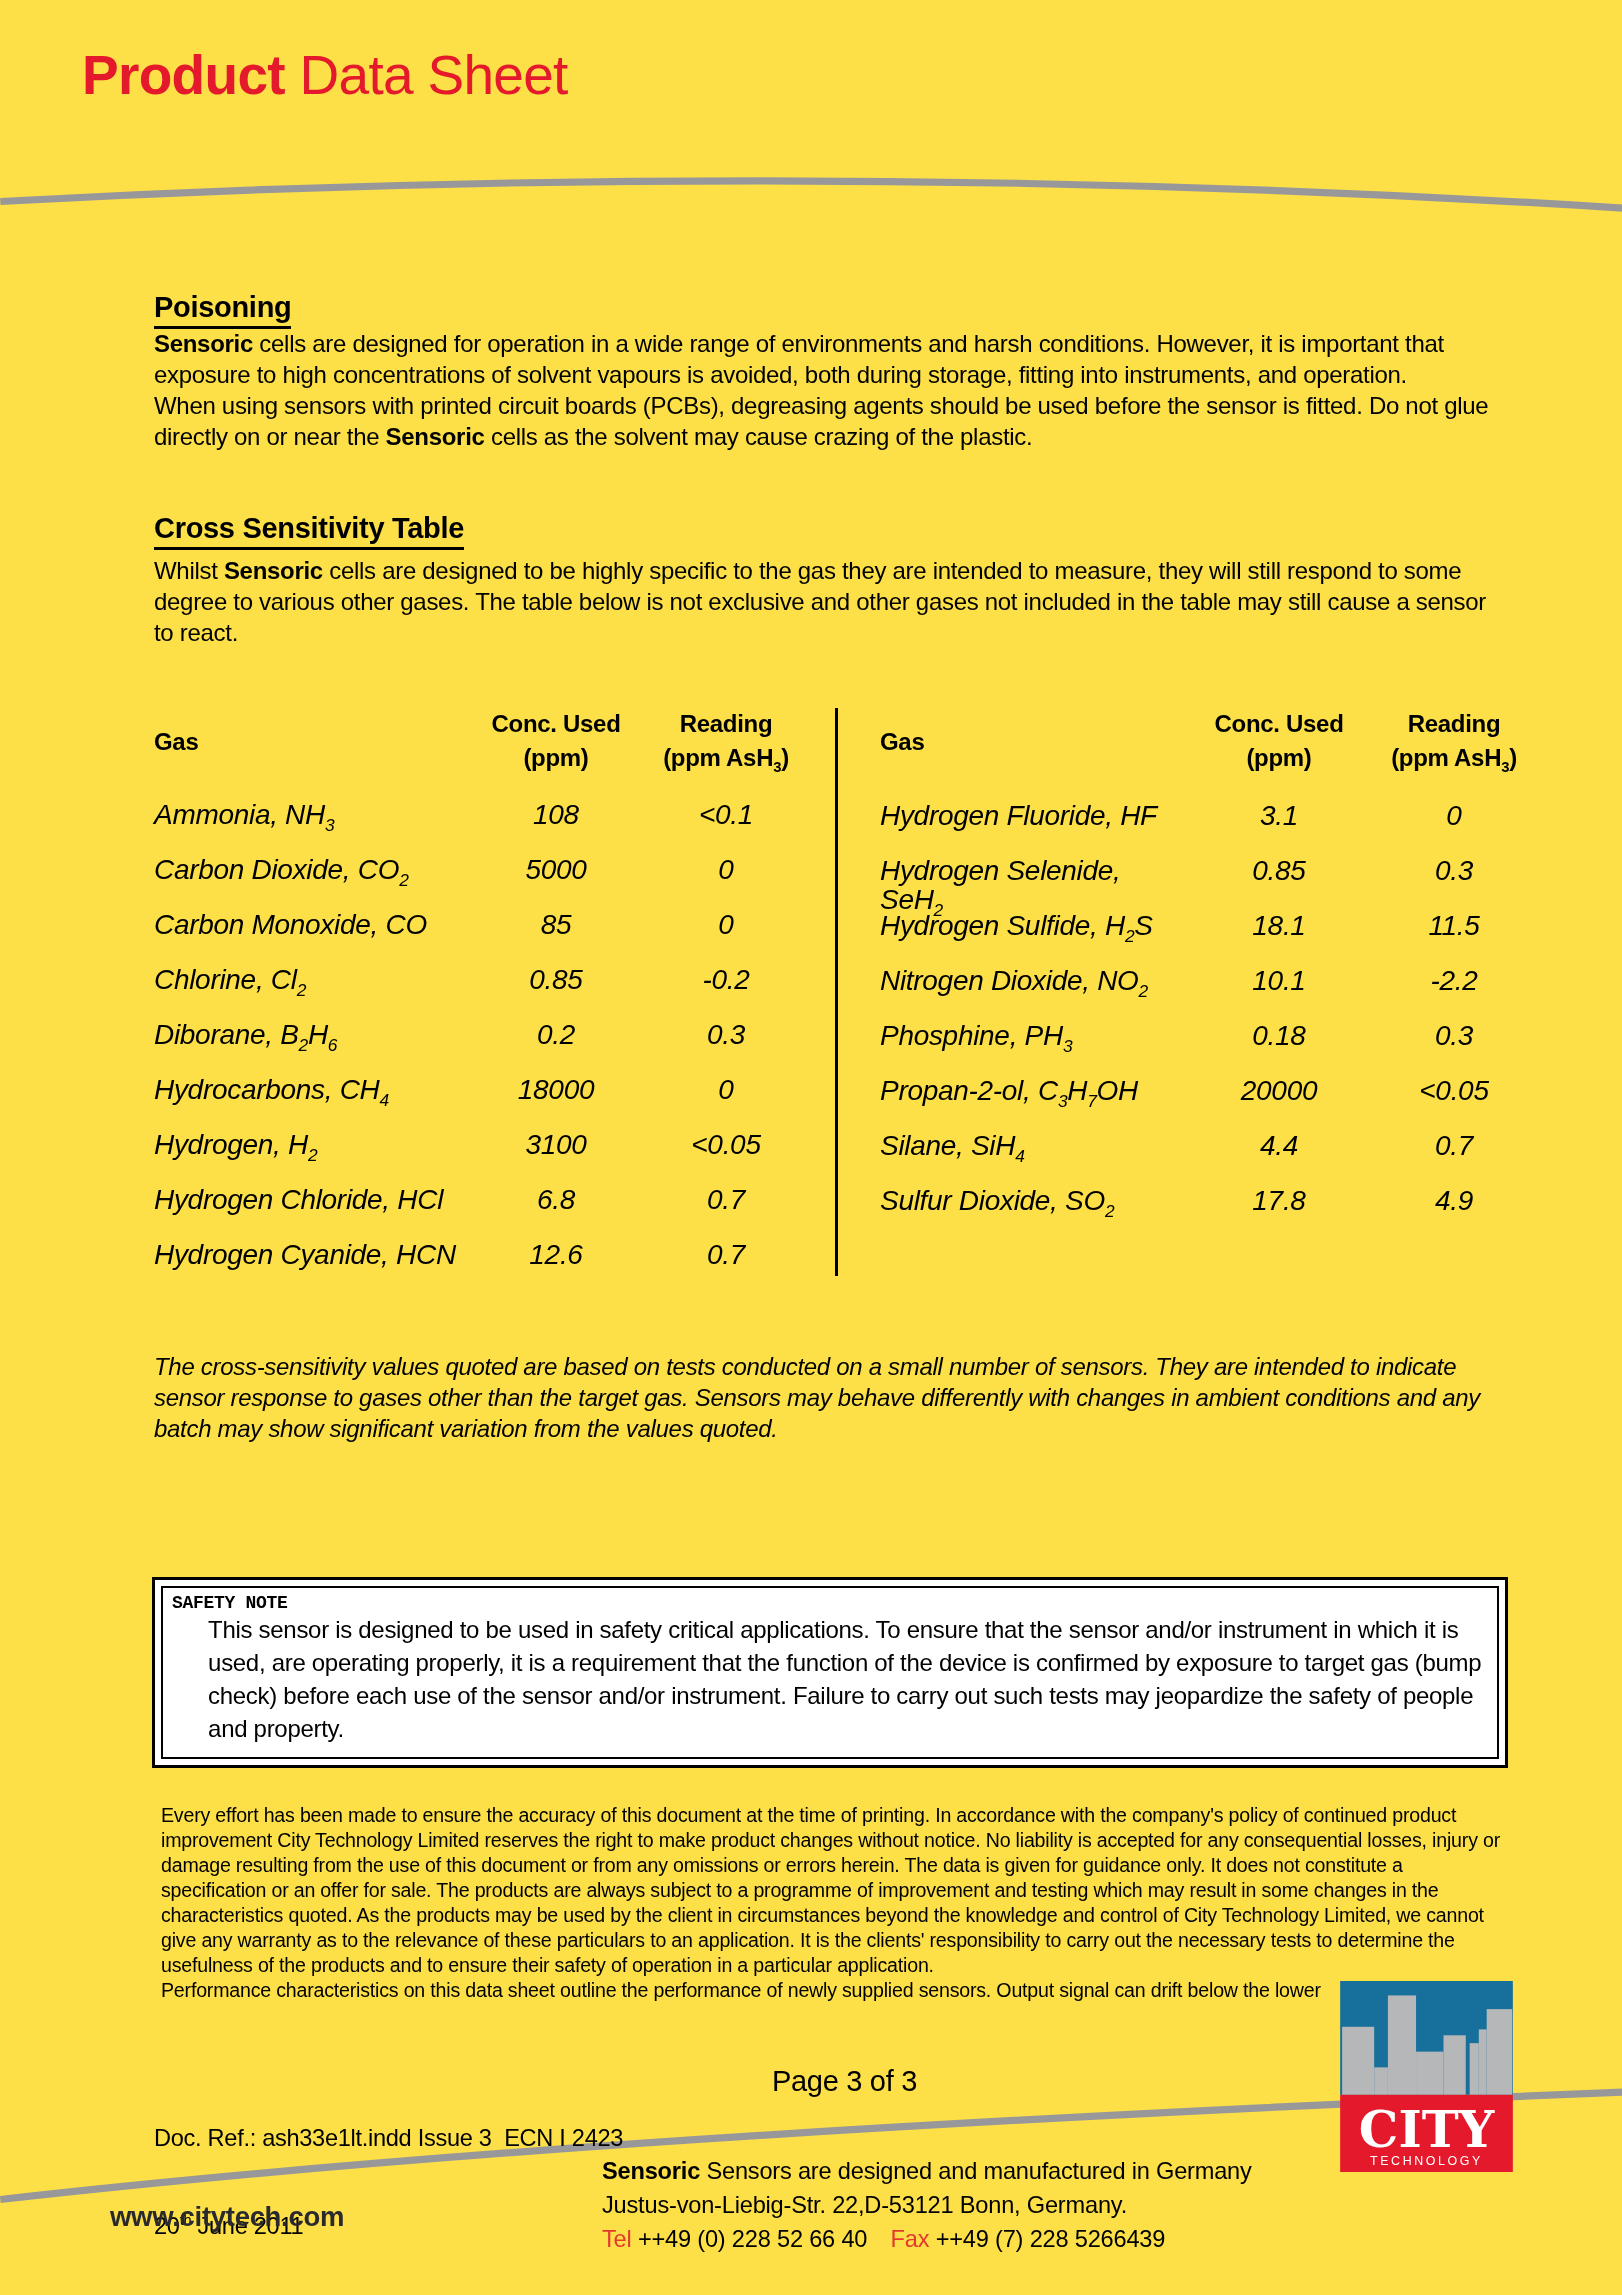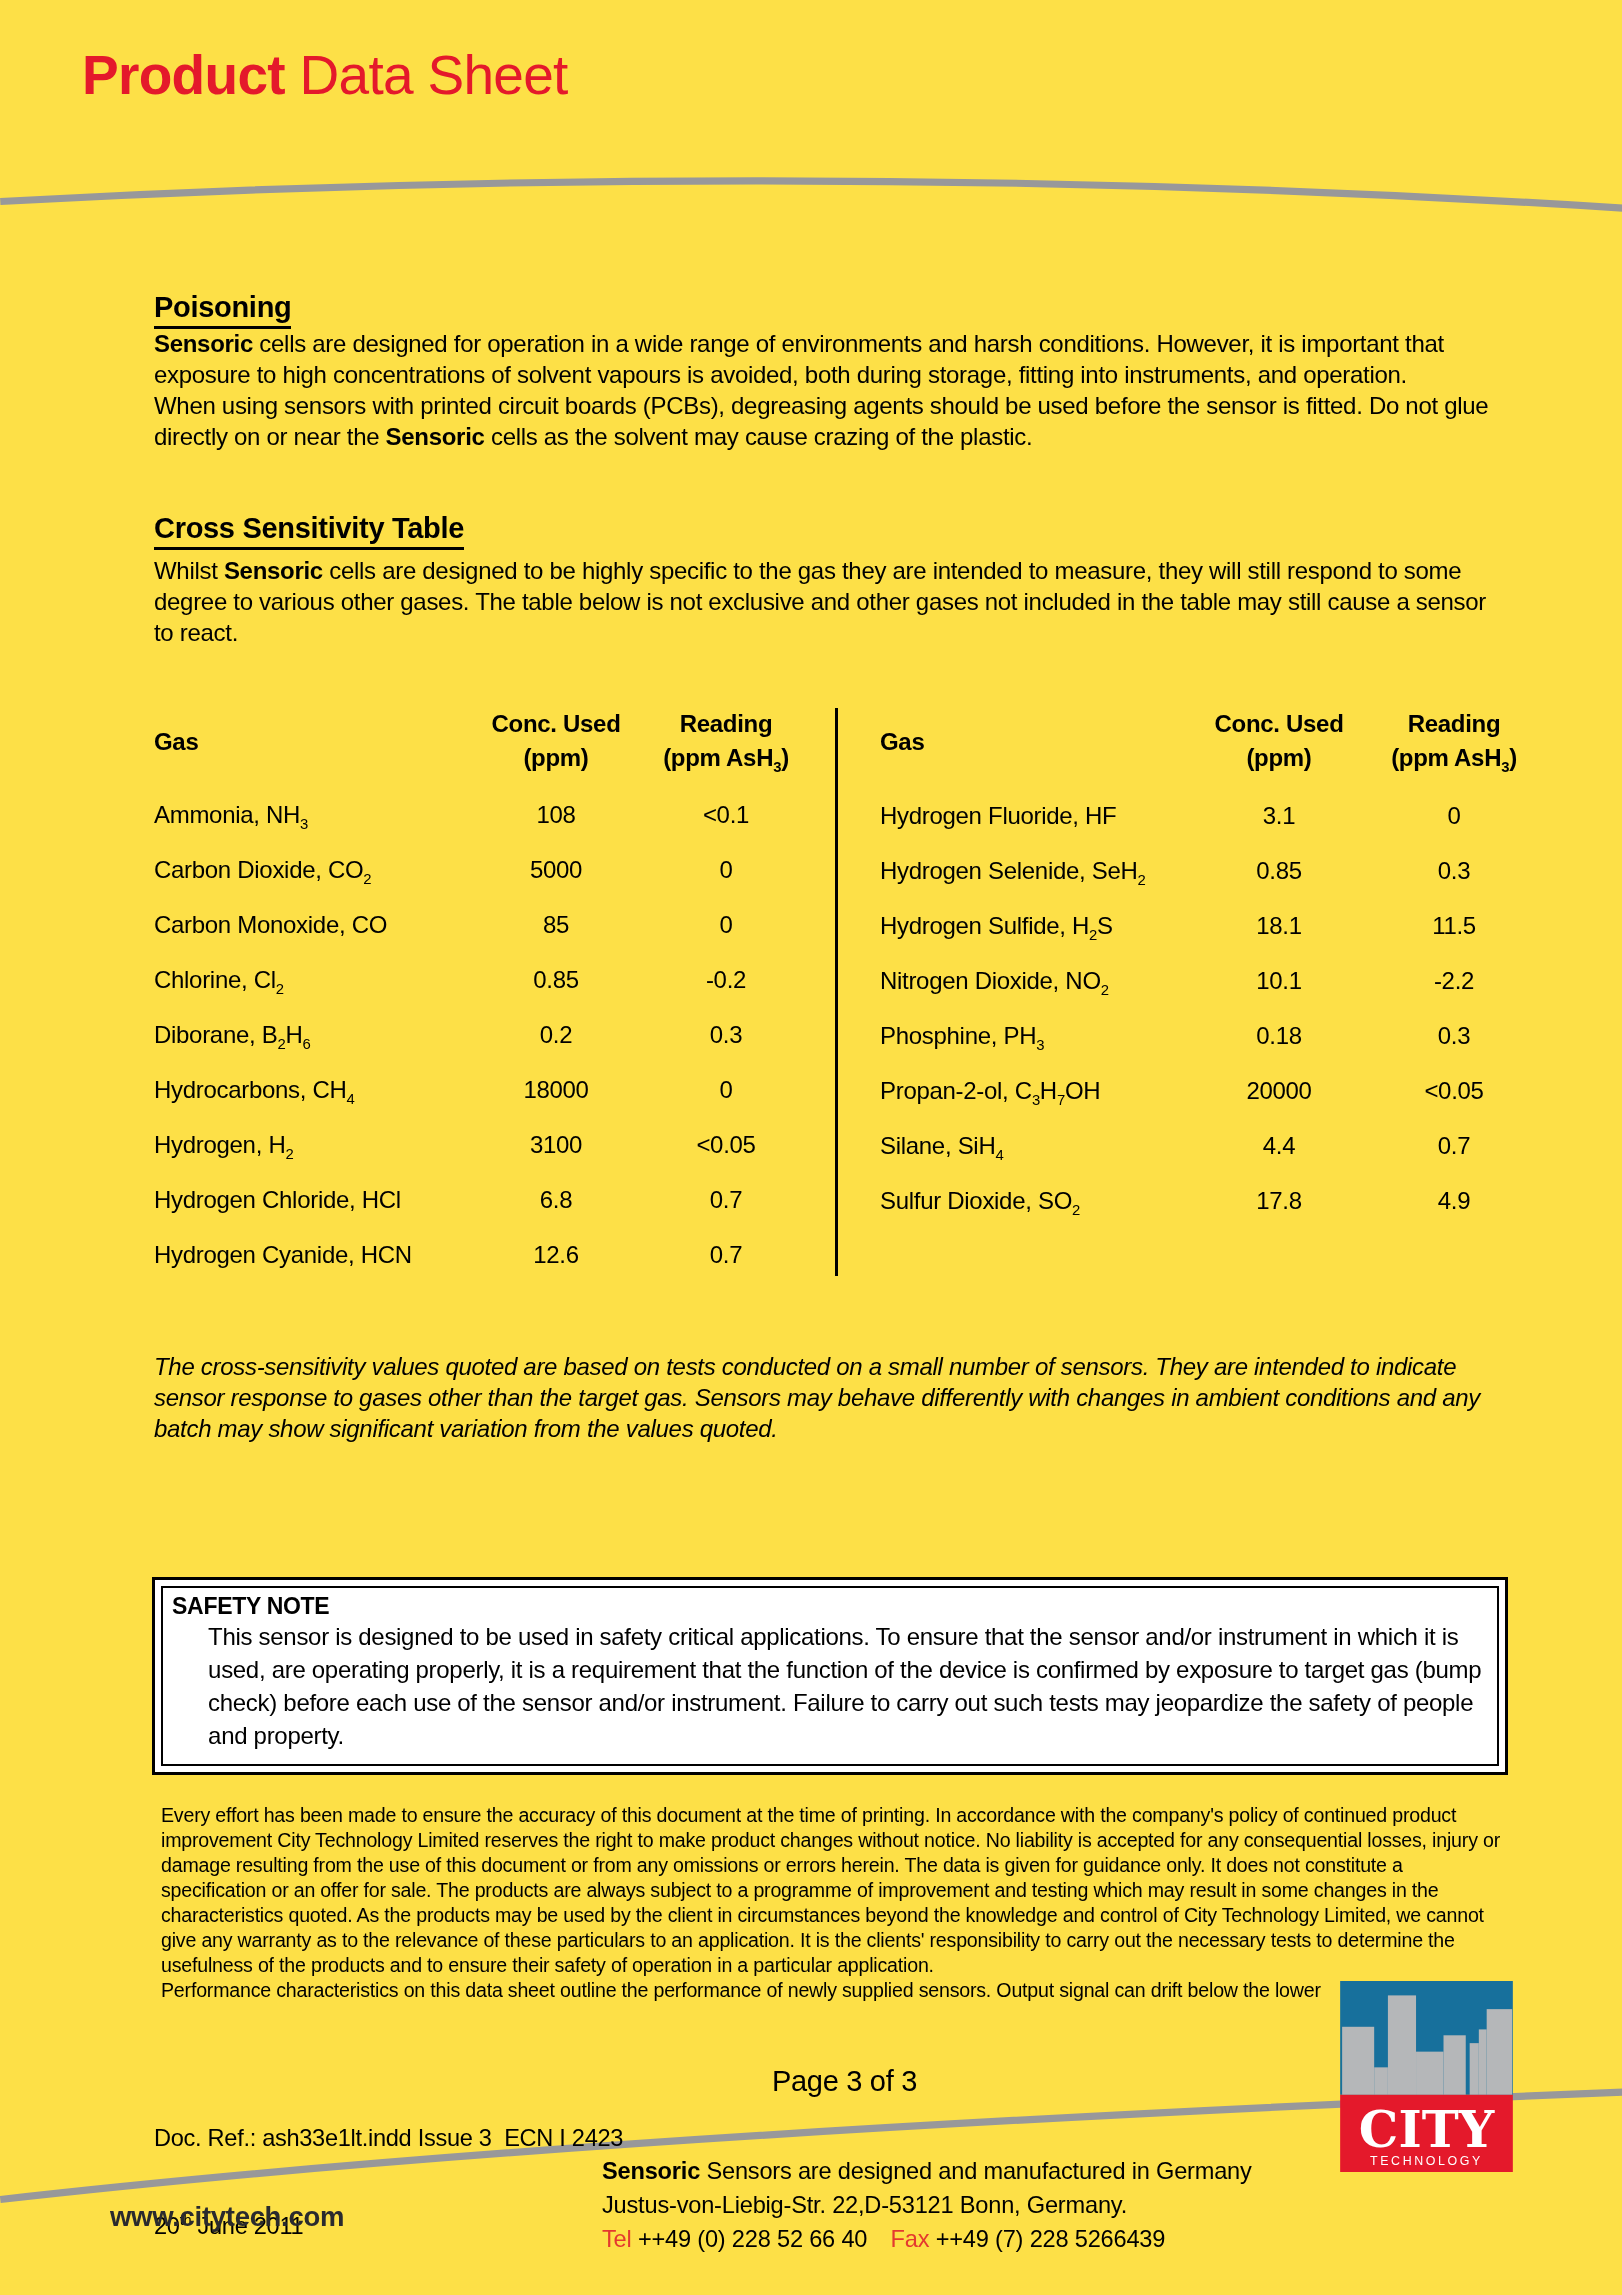--- a/index.html
+++ b/index.html
@@ -31,29 +31,29 @@
   .th-gas-r { left:880px; top:725px; }
   .th-conc-r{ left:1181px; top:707px; width:196px; }
   .th-read-r{ left:1377px; top:707px; width:154px; }
 
   .rows { display:block; }
   #left-rows  { left:154px;  top:800px; }
   #right-rows { left:880px; top:801px; }
   .trow { display:grid; height:55px; align-items:start; }
   .cols-l { grid-template-columns:304px 196px 144px; }
   .cols-r { grid-template-columns:301px 196px 154px; }
-  .td { font-size:24px; line-height:29px; letter-spacing:-0.3px; }
+  .td { font-size:28px; line-height:29px; letter-spacing:-0.3px;font-style:italic; }
   .td-num { text-align:center; }
   sub { font-size:62%; line-height:0; }
   sup { font-size:62%; line-height:0; }
 
   
   .safety-outer { left:152px; top:1577px; width:1356px; border:3.9px solid #000; padding:5.9px; box-sizing:border-box; background:#fff; }
   .safety-inner { border:2.6px solid #000; padding:5.2px 10.5px 11.8px 9.2px; }
-  .safety-h { font-size:23px; font-weight:700; letter-spacing:-0.3px; }
+  .safety-h { font-size:18px; font-weight:700; letter-spacing:-0.3px;font-family:Liberation Mono, monospace; }
   .safety-p { font-size:24px; line-height:33px; letter-spacing:-0.3px;margin-left:36px; }
 
   .disclaimer { left:161px; top:1803px; width:1345px; font-size:19.6px; line-height:25px; letter-spacing:-0.2px; }
   .disclaimer .limit { margin-top:9.2px; padding-left:22px; }
 
   .docref { left:154px; top:2065px; font-size:23.6px; line-height:29.4px; letter-spacing:-0.3px; white-space:pre-wrap; }
   .pagenum { left:772px; top:2065px; font-size:29px; letter-spacing:-0.3px; }
 
   .contact { left:602px; top:2154px; font-size:23.6px; line-height:34px; letter-spacing:-0.2px; }
   .red-label { color:#e4392f; }

